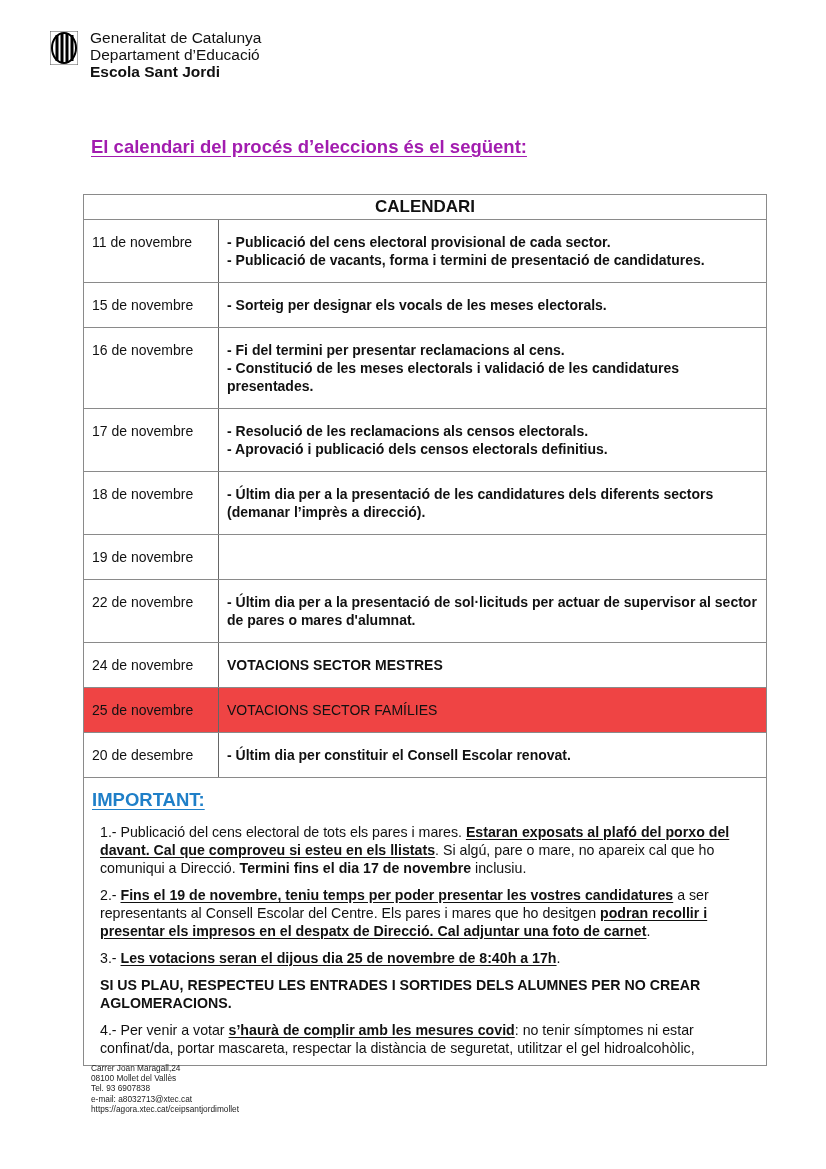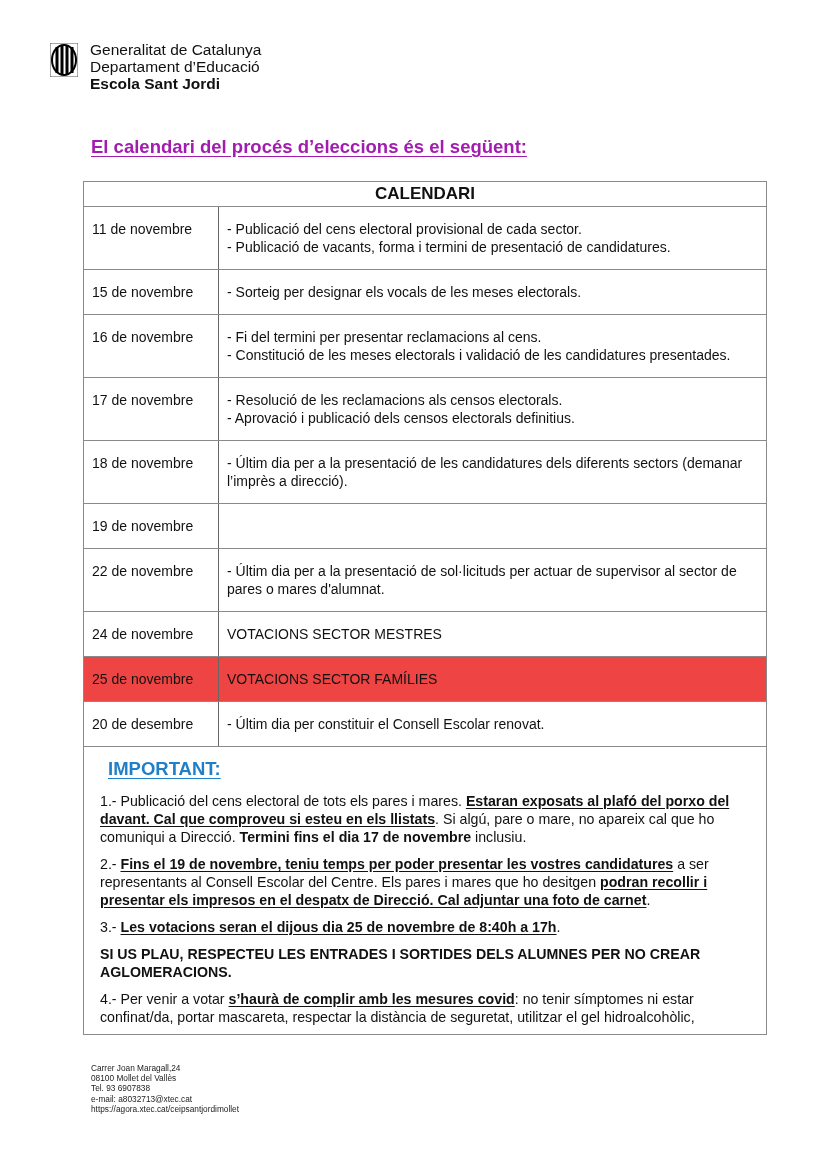--- a/index.html
+++ b/index.html
@@ -1,49 +1,49 @@
 <!DOCTYPE html>
 <html><head>
   <meta charset="utf-8">
   <style>
     html, body { margin: 0; padding: 0; background: #ffffff; }
     body {
       width: 826px; height: 1169px; position: relative; overflow: hidden;
       font-family: "Liberation Sans", sans-serif; color: #111;
     }
-    .header { position: absolute; left: 50px; top: 41px; display: flex; align-items: flex-start; justify-content: flex-end; }
+    .header { position: absolute; left: 50px; top: 29px; display: flex; align-items: flex-start; justify-content: flex-end; }
     .logo { width: 28px; height: 34px; margin-right: 12px; margin-top: 2px; }
     .org { line-height: 17px; font-size: 15.5px; }
     .org .school { font-weight: bold; }
 
     .title {
       position: absolute; left: 91px; top: 136px;
       font-size: 18.5px; font-weight: bold; color: #a21caf;
       text-decoration: underline; text-underline-offset: 3px;
     }
 
     .cal {
-      position: absolute; left: 83px; top: 181px; width: 684px;
+      position: absolute; left: 83px; top: 194px; width: 684px;
       border: 1px solid #8a8a8a; box-sizing: border-box;
     }
     .cal-head {
       height: 24px; text-align: center; font-weight: bold; font-size: 17px;
       line-height: 24px; border-bottom: 1px solid #8a8a8a;
     }
     .row { display: flex; border-bottom: 1px solid #8a8a8a; font-size: 14px; line-height: 18px; }
     .row.hl { background: #ef4444; }
     .row .date { width: 135px; box-sizing: border-box; padding: 13px 8px; border-right: 1px solid #666; }
-    .row .desc { flex: 1; padding: 13px 8px; }
+    .row .desc { flex: 1; padding: 13px 8px; font-weight: bold; }
     .row .desc.bold { font-weight: normal; }
     .row .desc div { white-space: normal; }
 
     .imp { padding: 10px 8px 8px 8px; font-size: 14.2px; line-height: 18px; }
     .imp-title {
       font-size: 18.5px; font-weight: bold; color: #1f7fc8;
-      text-decoration: underline; text-underline-offset: 3px; margin: 3px 0 14px 16px;
+      text-decoration: underline; text-underline-offset: 3px; margin: 3px 0 14px 0;
     }
     .imp p { margin: 0 0 9px 8px; }
     .b { font-weight: bold; }
     .u { text-decoration: underline; text-underline-offset: 2px; }
 
     .footer {
       position: absolute; left: 91px; top: 1063px; font-size: 8.3px; line-height: 10.2px; color: #222;
     }
   </style>
 </head>

